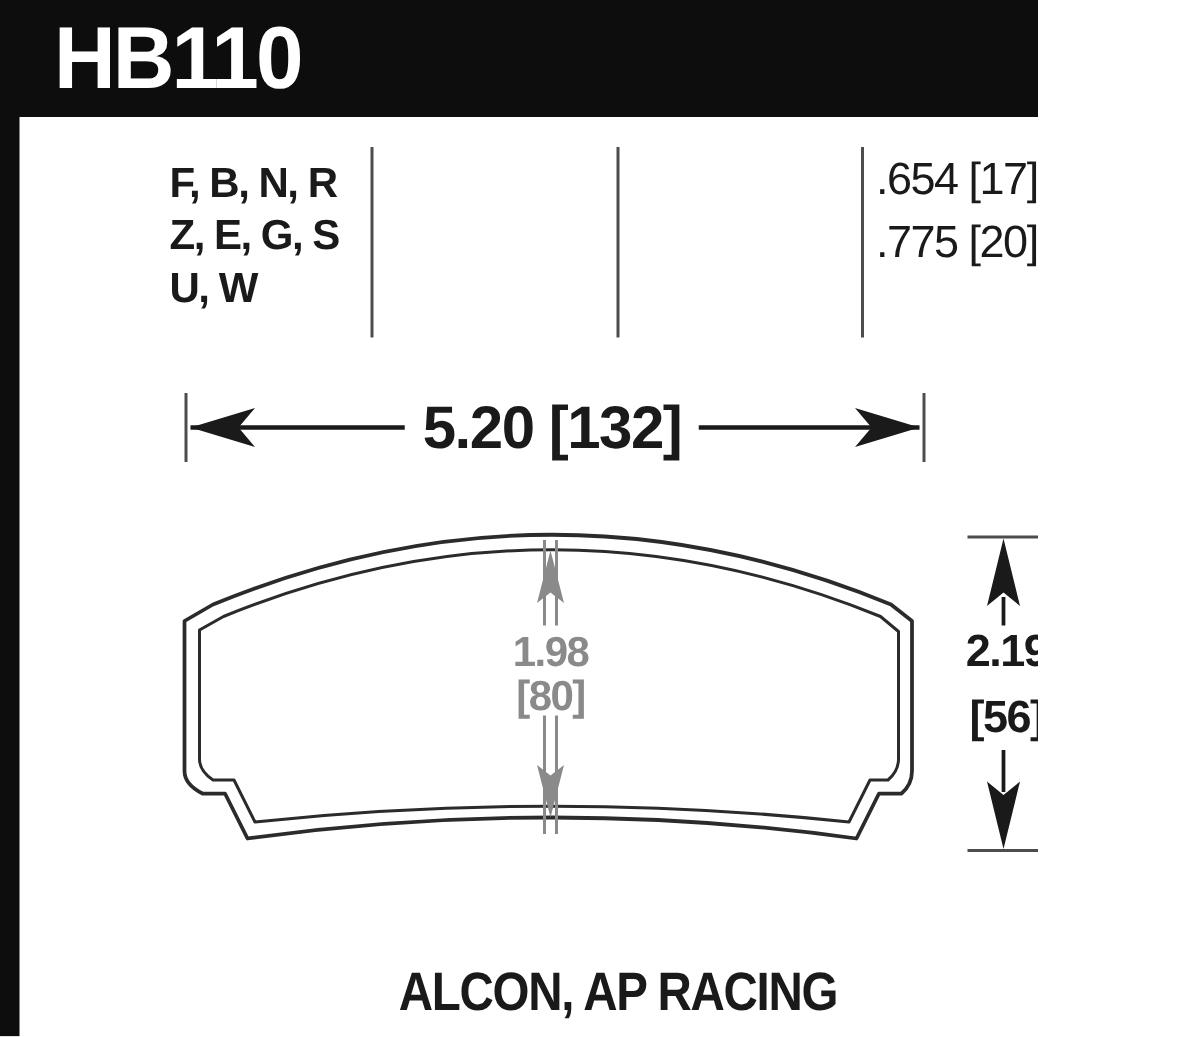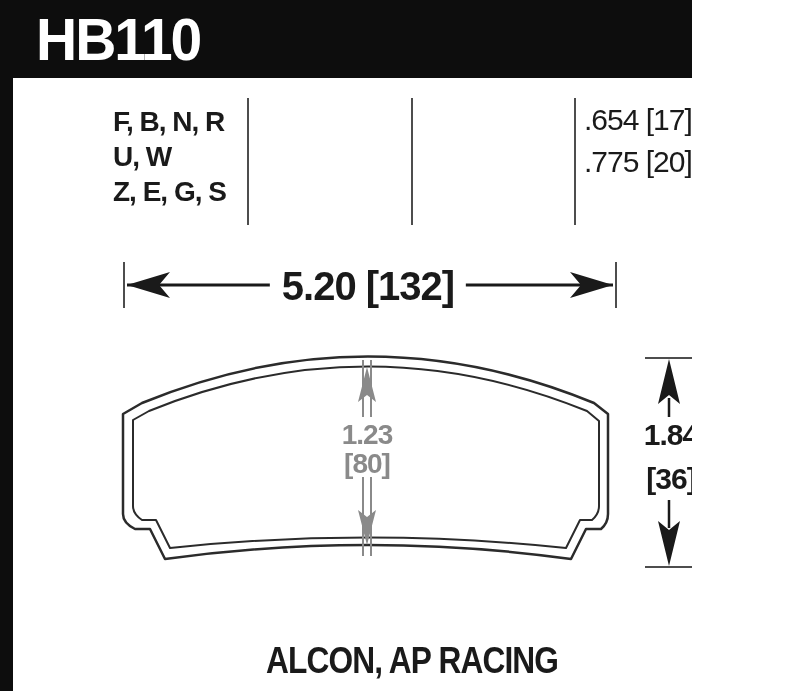--- a/index.html
+++ b/index.html
@@ -38,22 +38,22 @@
 <div class="canvas">
 
   <div class="left-strip"></div>
 
   <div class="header-bar">
     <div class="part-number">HB110</div>
   </div>
 
   <div class="codes-block">
     <div>F, B, N, R</div>
+    <div>Z, E, G, S</div>
     <div>U, W</div>
-    <div>Z, E, G, S</div>
   </div>
 
   <div class="thickness-block">
     <div>.654 [17]</div>
     <div>.775 [20]</div>
   </div>
 
   <svg class="diagram-svg" width="800" height="691" viewBox="0 0 800 691">
 
     <g stroke="#4d4d4d" stroke-width="2">
@@ -94,24 +94,24 @@
       <line x1="669" y1="398" x2="669" y2="417" stroke="#1a1a1a" stroke-width="2.5"></line>
       <line x1="669" y1="500" x2="669" y2="528" stroke="#1a1a1a" stroke-width="2.5"></line>
       <polygon points="669,359 658,404 669,395 680,404" fill="#1a1a1a"></polygon>
       <polygon points="669,566 658,521 669,530 680,521" fill="#1a1a1a"></polygon>
     </g>
   </svg>
 
   <div class="width-dim-label">5.20 [132]</div>
 
   <div class="inner-dim-label">
-    <div>1.23</div>
+    <div>1.98</div>
     <div>[80]</div>
   </div>
 
   <div class="height-dim-label">
-    <div>1.84</div>
-    <div>[36]</div>
+    <div>2.19</div>
+    <div>[56]</div>
   </div>
 
   <div class="footer-label">ALCON, AP RACING</div>
 
 </div>
 
 </body></html>

